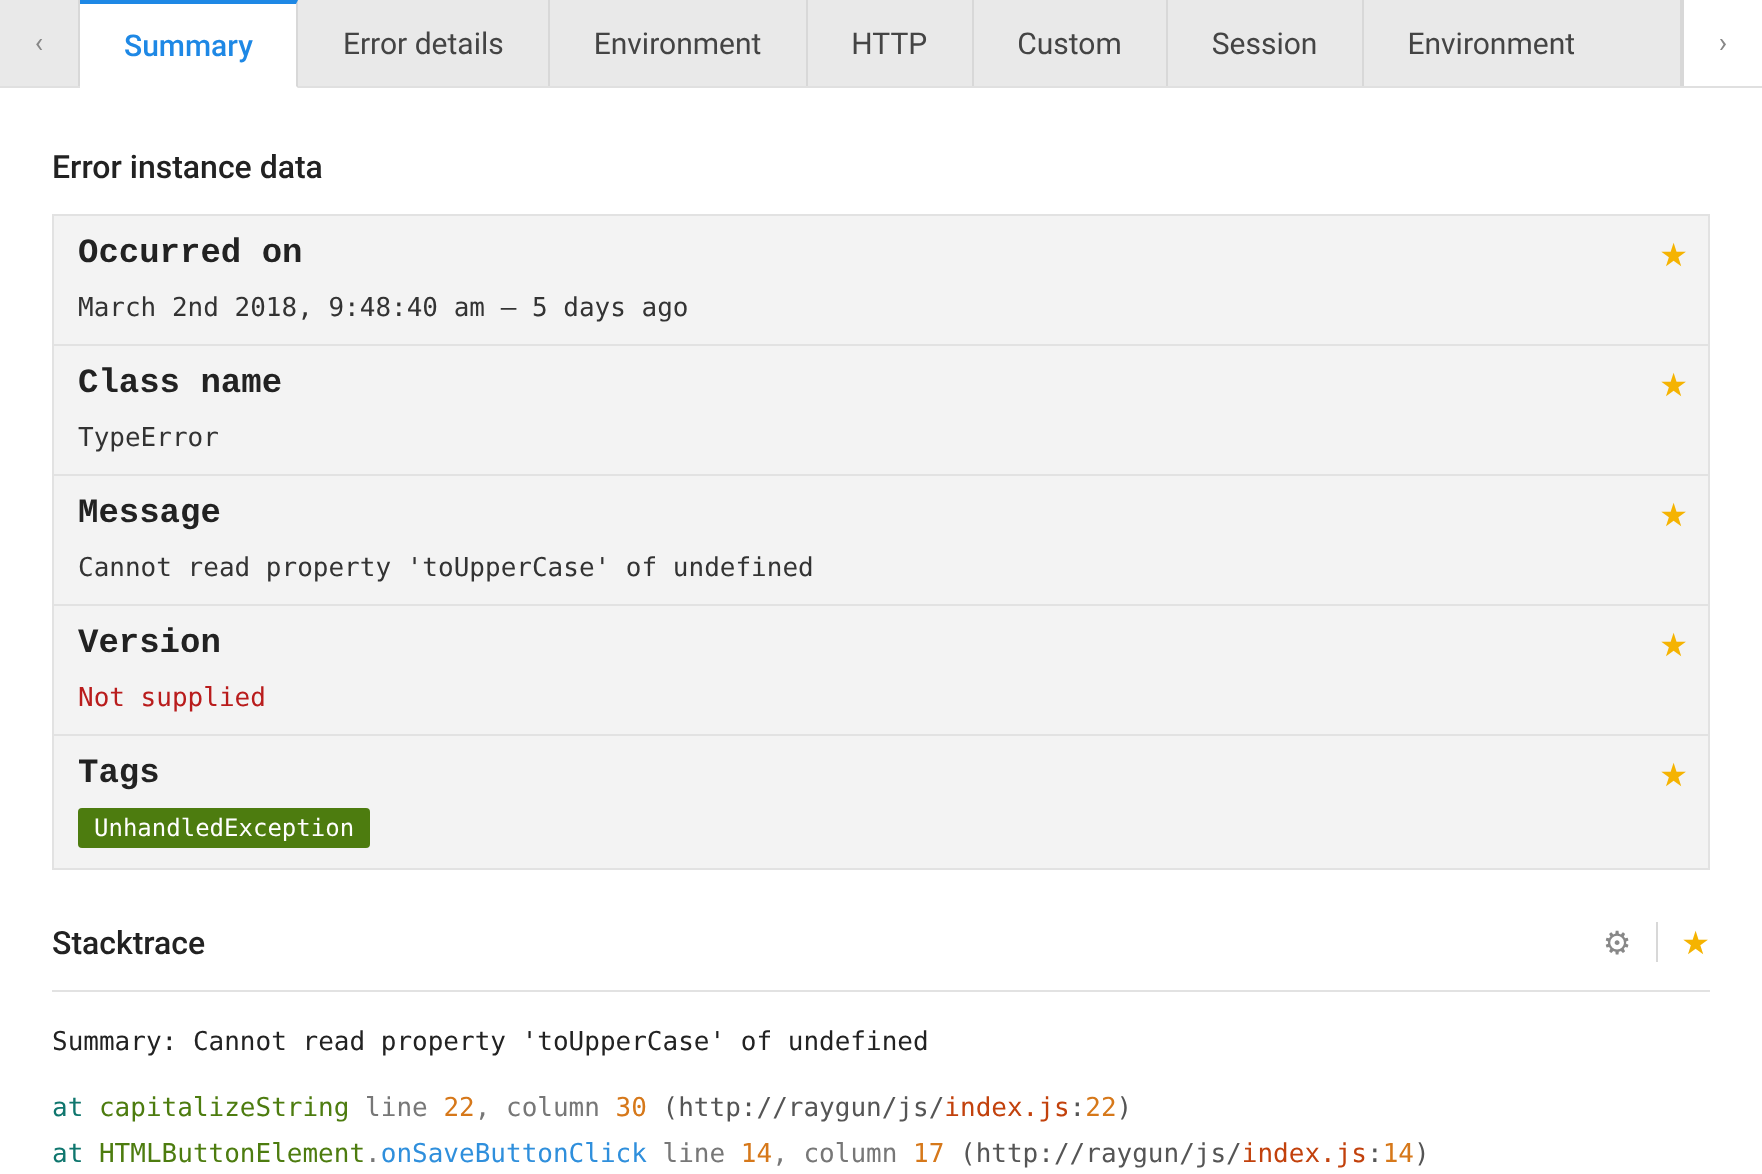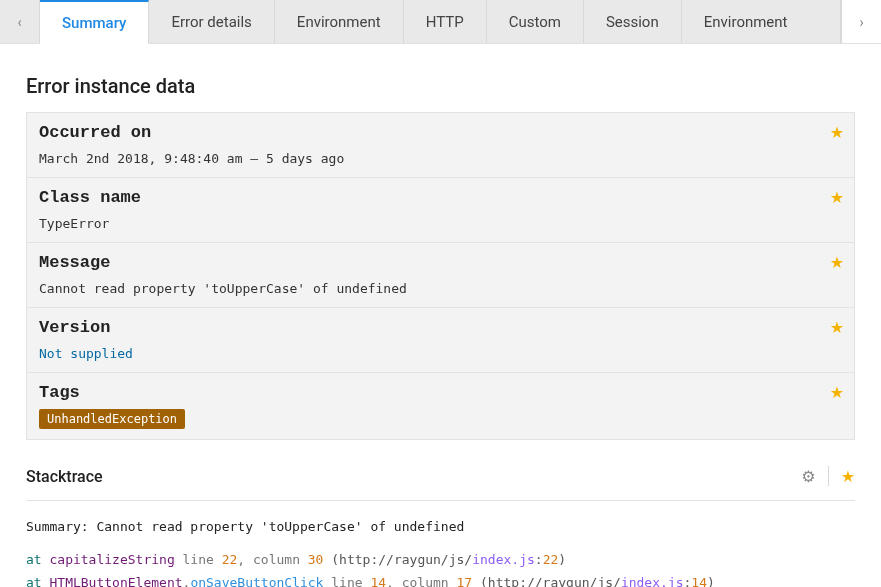--- a/index.html
+++ b/index.html
@@ -4,47 +4,47 @@
 <style>
   * { box-sizing: border-box; }
   html,body { margin:0; padding:0; font-family: -apple-system, BlinkMacSystemFont, "Segoe UI", Roboto, sans-serif; background:#fff; color:#222; }
   .page { width:881px; height:587px; overflow:hidden; position:relative; }
   .tabbar { display:flex; height:44px; border-bottom:1px solid #e0e0e0; background:#e9e9e9; }
   .tabbar .nav-btn { width:40px; display:flex; align-items:center; justify-content:center; background:#e9e9e9; border-right:1px solid #d8d8d8; color:#888; font-size:14px; cursor:pointer; }
   .tabbar .nav-btn.right { border-right:none; border-left:1px solid #d8d8d8; background:#fff; }
   .tabbar .tab { padding:0 22px; display:flex; align-items:center; font-size:15px; color:#444; background:#e9e9e9; border-right:1px solid #d8d8d8; cursor:pointer; }
   .tabbar .tab.active { background:#fff; color:#1e88e5; border-top:2px solid #1e88e5; border-bottom:1px solid #fff; margin-bottom:-1px; font-weight:500; }
   .content { padding:20px 26px 0 26px; }
-  .section-title { font-size:20px; color:#222; margin:10px 0 14px 0; font-weight:500; }
+  .section-title { font-size:16px; color:#222; margin:10px 0 14px 0; font-weight:500; }
   .hr { height:1px; background:#e2e2e2; margin-bottom:0; }
   .rows { border:1px solid #e2e2e2; }
   .row { background:#f3f3f3; border-bottom:1px solid #e2e2e2; padding:10px 40px 10px 12px; position:relative; }
   .row:last-child { border-bottom:none; }
   .row .label { font-family: Liberation Mono, monospace; font-size:17px; font-weight:bold; color:#222; display:block; margin-bottom:6px; }
   .row .value { font-family: Menlo, Consolas, monospace; font-size:13px; color:#333; }
-  .row .value.link { color:#0369a1; }
-  .row .tag { display:inline-block; background:#a16207; color:#fff; font-family: Menlo, Consolas, monospace; font-size:12px; padding:3px 8px; border-radius:2px; }
+  .row .value.link { color:#b91c1c; }
+  .row .tag { display:inline-block; background:#4d7c0f; color:#fff; font-family: Menlo, Consolas, monospace; font-size:12px; padding:3px 8px; border-radius:2px; }
   .star { position:absolute; right:10px; top:10px; color:#f5b301; font-size:16px; cursor:pointer; }
   .stack-section { margin-top:26px; margin-bottom:14px; display:flex; align-items:center; }
   .stack-title { font-size:16px; color:#222; flex:1; font-weight:500; }
   .stack-controls { display:flex; align-items:center; gap:12px; }
   .gear { color:#888; cursor:pointer; font-size:16px; }
   .divider { width:1px; height:20px; background:#d8d8d8; }
   .star2 { color:#f5b301; font-size:16px; cursor:pointer; }
   .mono { font-family: Menlo, Consolas, monospace; font-size:13px; color:#222; }
   .stack-msg { margin:18px 0 18px 0; }
   .stack-line { font-family: Menlo, Consolas, monospace; font-size:13px; color:#555; margin:8px 0; }
   .stack-line .at { color:#0f766e; }
-  .stack-line .fn { color:#701a75; }
+  .stack-line .fn { color:#4d7c0f; }
   .stack-line .fn2 { color:#2f8fdc; }
   .stack-line .kw { color:#777; }
   .stack-line .num { color:#d6781a; }
   .stack-line .paren { color:#555; }
   .stack-line .url { color:#555; }
-  .stack-line .file { color:#8b5cf6; }
+  .stack-line .file { color:#c2410c; }
   .stack-line .filenum { color:#d6781a; }
 </style>
 </head>
 <body>
 
 <div class="page">
 
   <div class="tabbar">
     <div class="nav-btn">
       <span>‹</span>

